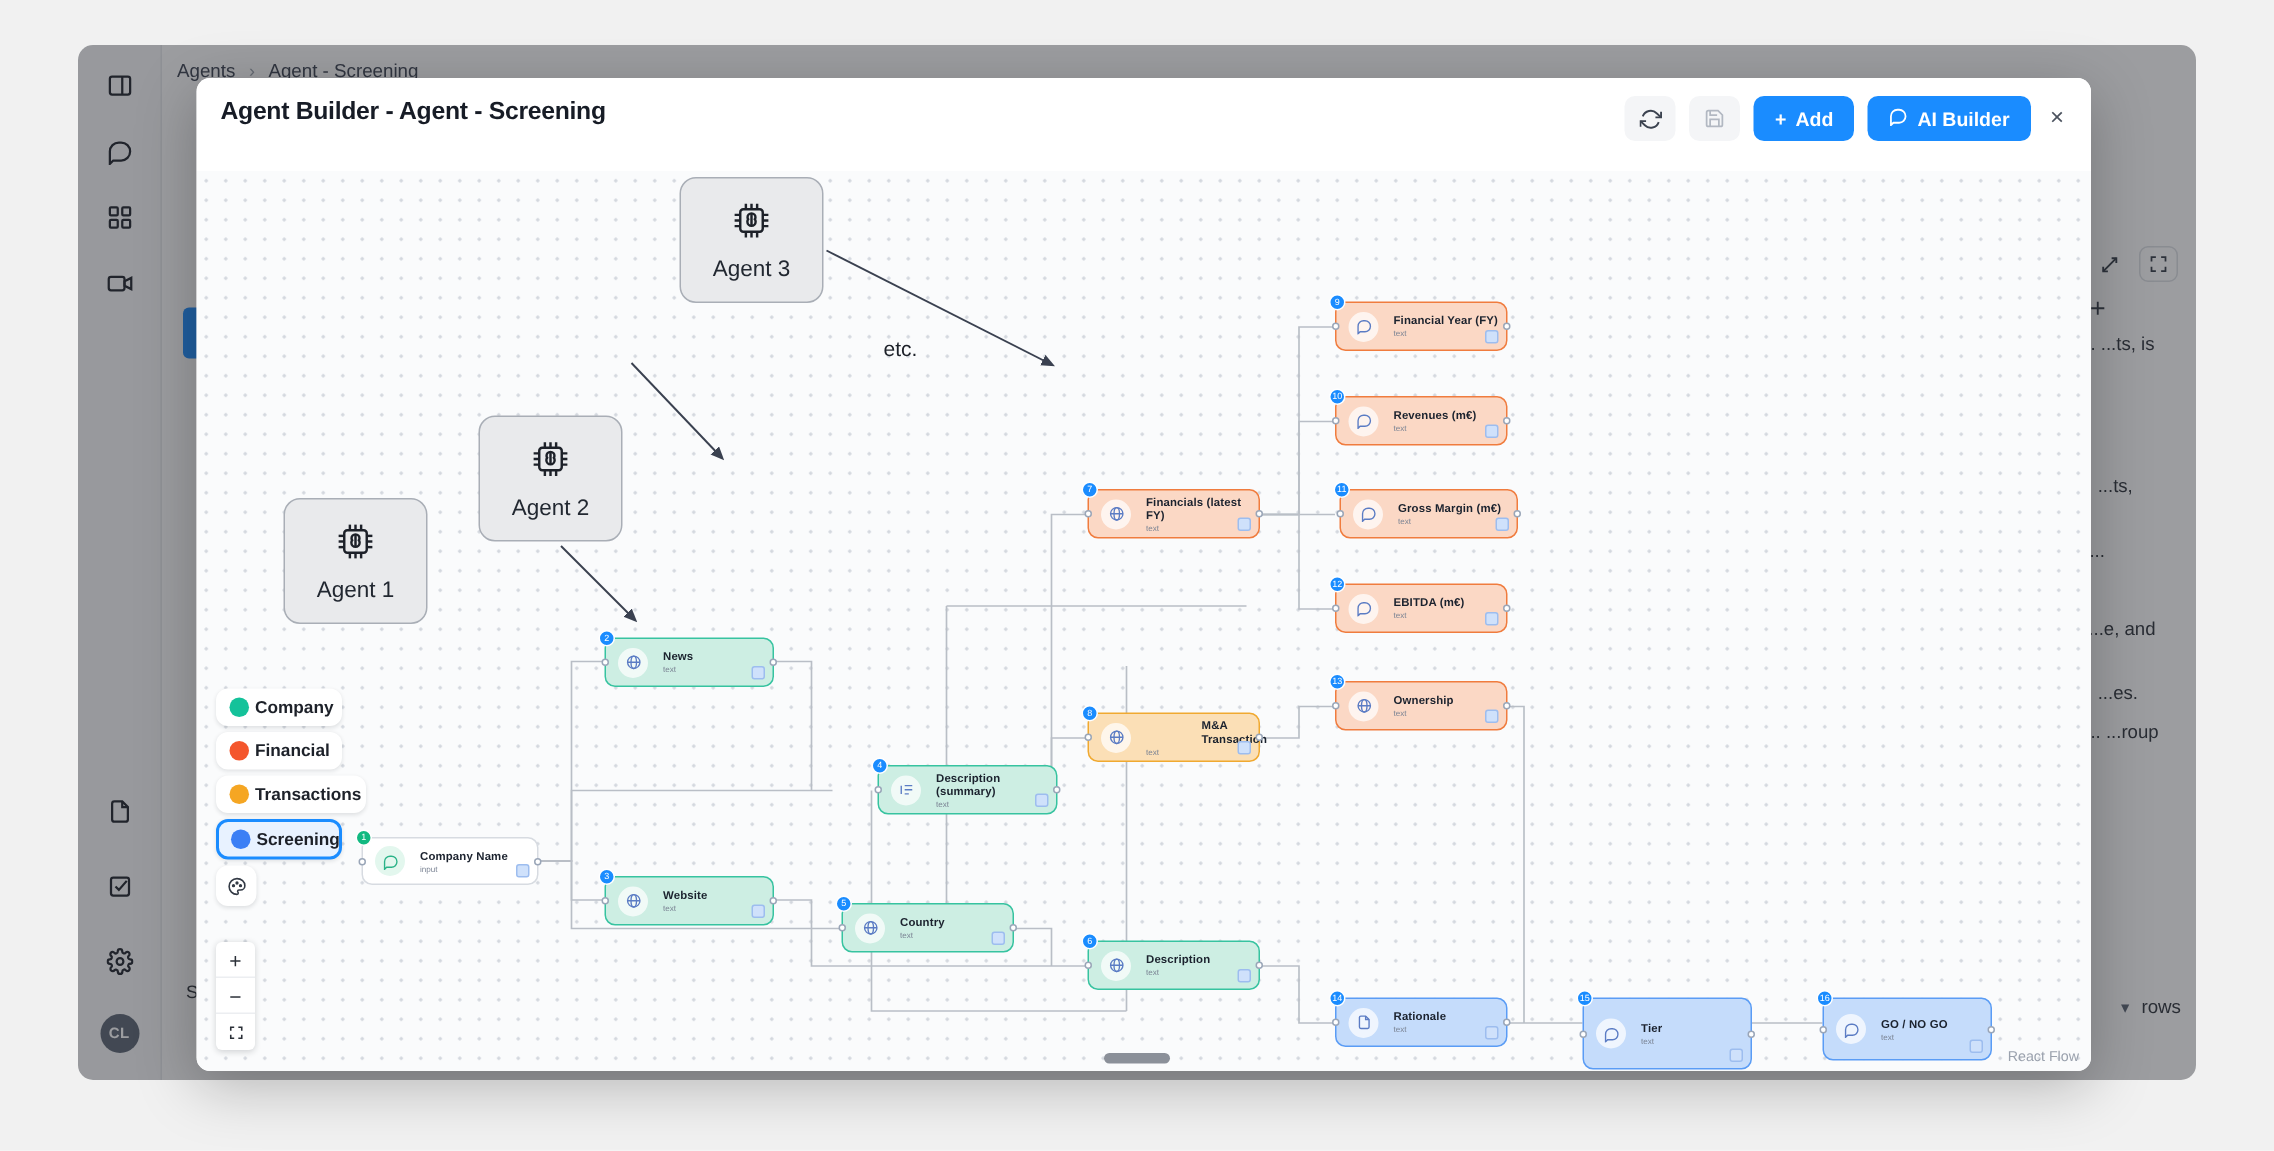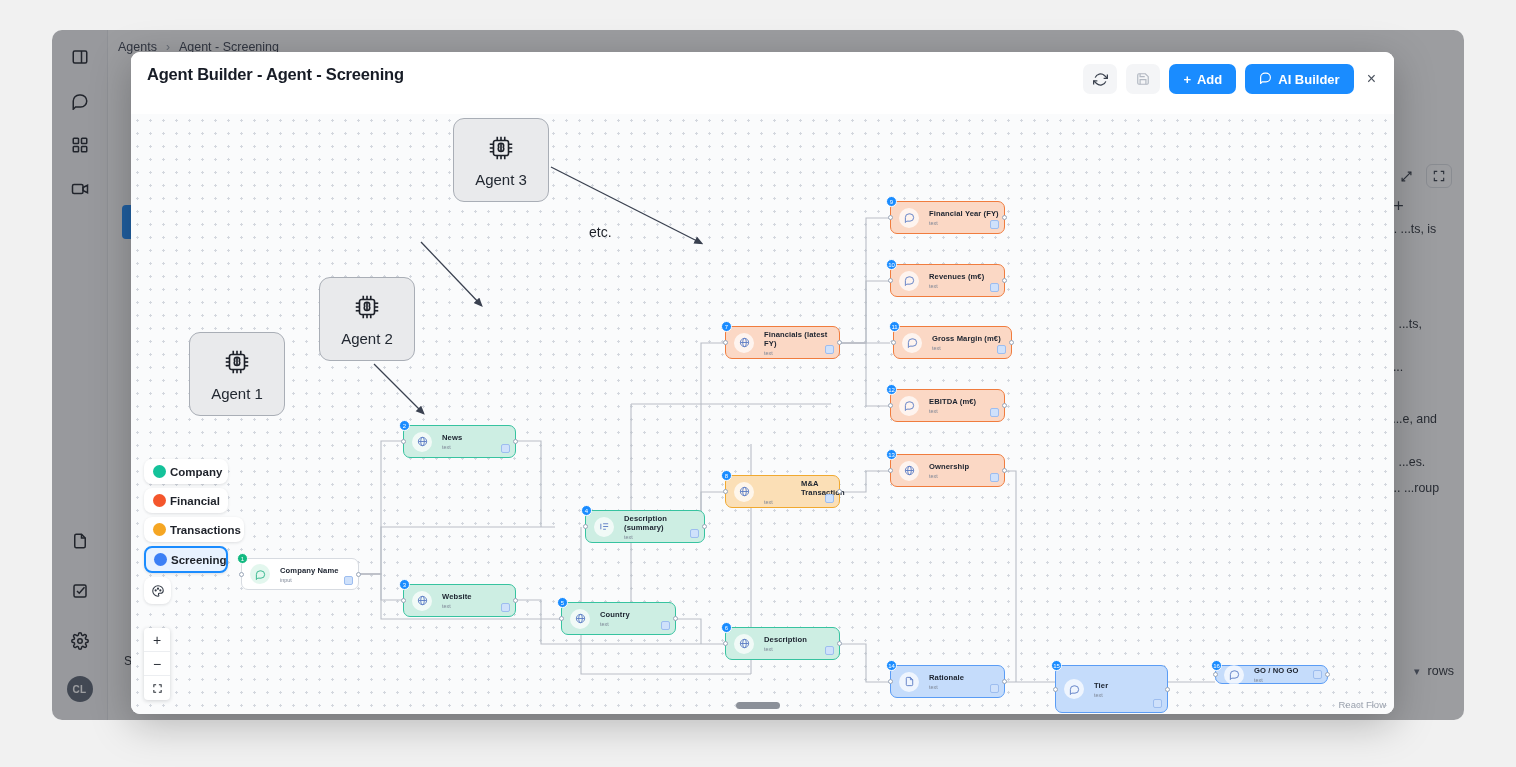--- a/index.html
+++ b/index.html
@@ -707,21 +707,21 @@
               <svg width="11" height="11" viewBox="0 0 24 24" fill="none" stroke="currentColor" stroke-width="2">
                 <path d="M21 12a8 8 0 0 1-8 8H6l-3 3V12a8 8 0 0 1 8-8h2a8 8 0 0 1 8 8z"></path>
               </svg>
             </span>
             <span class="ntext">
               <span class="ntitle" style="display: block;">Tier</span>
               <span class="nsub" style="display: block;">text</span>
             </span>
             <span class="corner"></span>
           </div>
-          <div class="node n-screening" style="left: 1084px; top: 551px; width: 113px; height: 19px;">
+          <div class="node n-screening" style="left: 1084px; top: 551px; width: 113px; height: 42px;">
             <span class="badge">16</span>
             <span class="port l"></span>
             <span class="port r"></span>
             <span class="nic">
               <svg width="11" height="11" viewBox="0 0 24 24" fill="none" stroke="currentColor" stroke-width="2">
                 <path d="M21 12a8 8 0 0 1-8 8H6l-3 3V12a8 8 0 0 1 8-8h2a8 8 0 0 1 8 8z"></path>
               </svg>
             </span>
             <span class="ntext">
               <span class="ntitle" style="display: block;">GO / NO GO</span>

